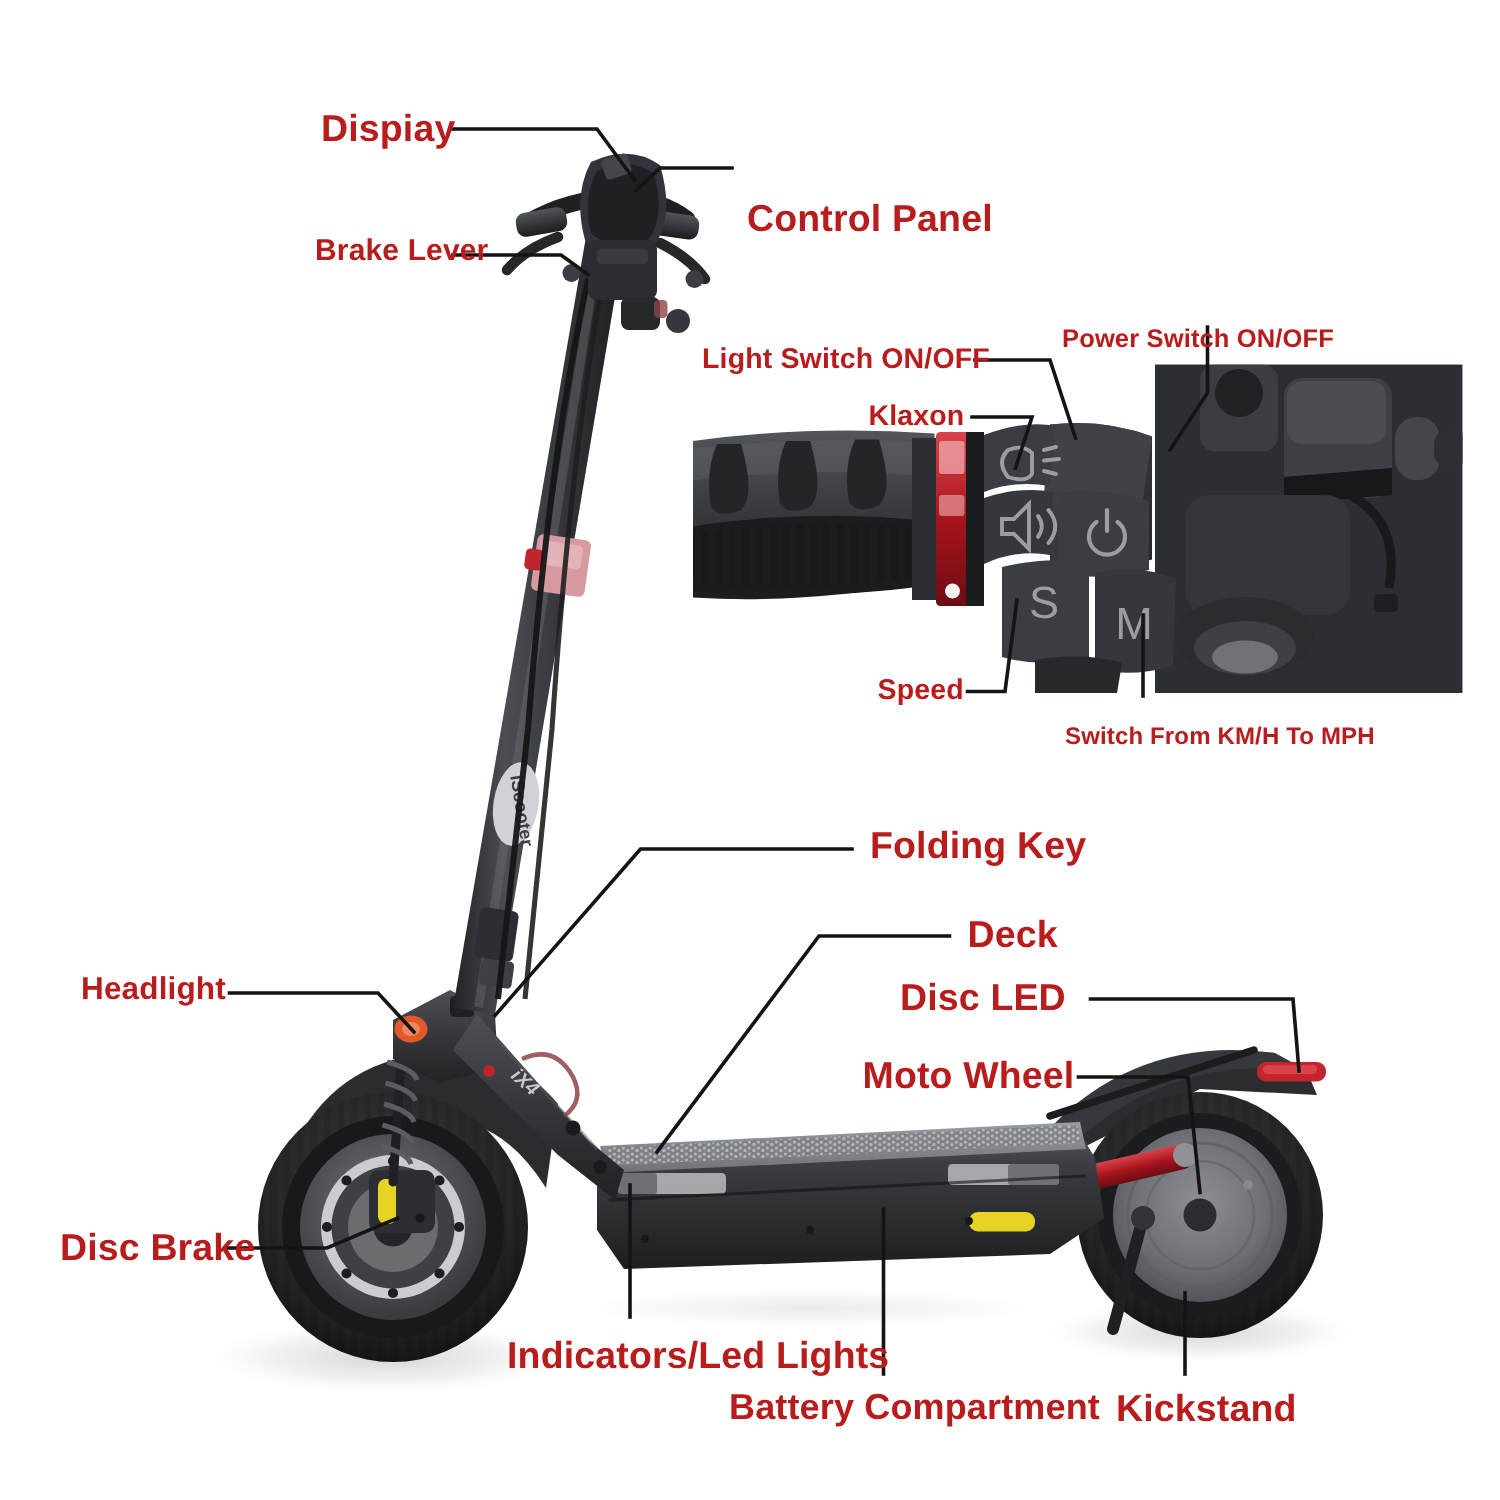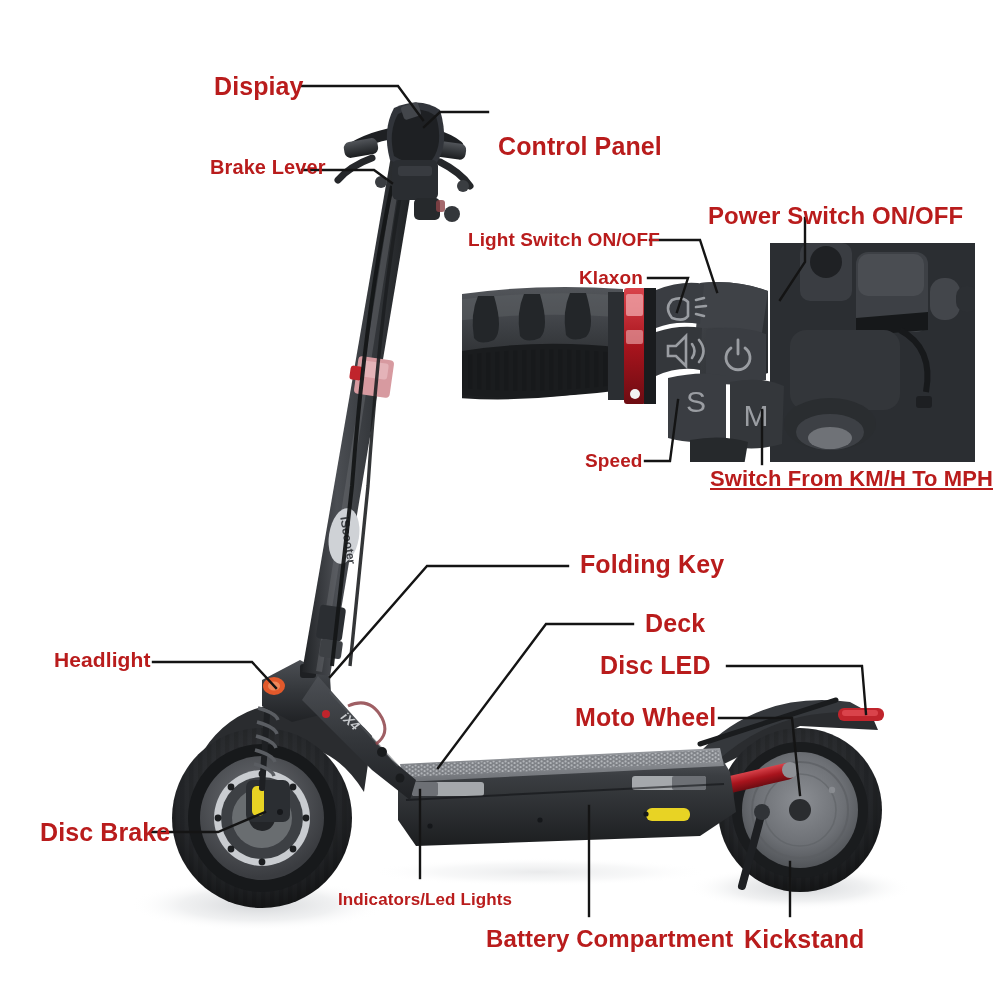--- a/index.html
+++ b/index.html
@@ -326,44 +326,44 @@
     <path d="M790 916 L790 862"></path>
   </svg>
 
   <div class="layer">
     <div class="lbl" style="left:214px;top:72px;font-size:25px;">Dispiay</div>
 
     <div class="lbl" style="left:498px;top:98px;font-size:25px;margin-top:34px;">Control Panel</div>
 
     <div class="lbl" style="left:170px;top:156px;font-size:20px;margin-left:40px;">Brake Lever</div>
 
-    <div class="lbl" style="left:708px;top:202px;font-size:24px;">Power Switch ON/OFF</div>
+    <div class="lbl" style="left:708px;top:216px;font-size:17px;">Power Switch ON/OFF</div>
 
     <div class="lbl" style="left:468px;top:229px;font-size:19px;">Light Switch ON/OFF</div>
 
     <div class="lbl" style="left:579px;top:267px;font-size:19px;">Klaxon</div>
 
     <div class="lbl" style="left:585px;top:450px;font-size:19px;">Speed</div>
 
     <div style="position:absolute;left:710px;top:466px;">
-      <div class="lbl" style="position:static;font-size:22px;margin-top:0;text-decoration:underline;">Switch From KM/H To MPH</div>
+      <div class="lbl" style="position:static;font-size:16px;margin-top:17px;">Switch From KM/H To MPH</div>
     </div>
 
     <div class="lbl" style="left:580px;top:550px;font-size:25px;">Folding Key</div>
 
     <div class="lbl" style="left:645px;top:609px;font-size:25px;">Deck</div>
 
     <div class="lbl" style="left:600px;top:651px;font-size:25px;">Disc LED</div>
 
     <div class="lbl" style="left:575px;top:703px;font-size:25px;">Moto Wheel</div>
 
     <div class="lbl" style="left:54px;top:648px;font-size:21px;">Headlight</div>
 
     <div class="lbl" style="left:40px;top:818px;font-size:25px;">Disc Brake</div>
 
-    <div class="lbl" style="left:338px;top:890px;font-size:17px;text-align:right;">Indicators/Led Lights</div>
+    <div class="lbl" style="left:338px;top:890px;font-size:25px;text-align:right;">Indicators/Led Lights</div>
 
     <div class="lbl" style="left:486px;top:925px;font-size:24px;">Battery Compartment</div>
 
     <div class="lbl" style="left:744px;top:925px;font-size:25px;">Kickstand</div>
   </div>
 
 </div>
 
 </body></html>

